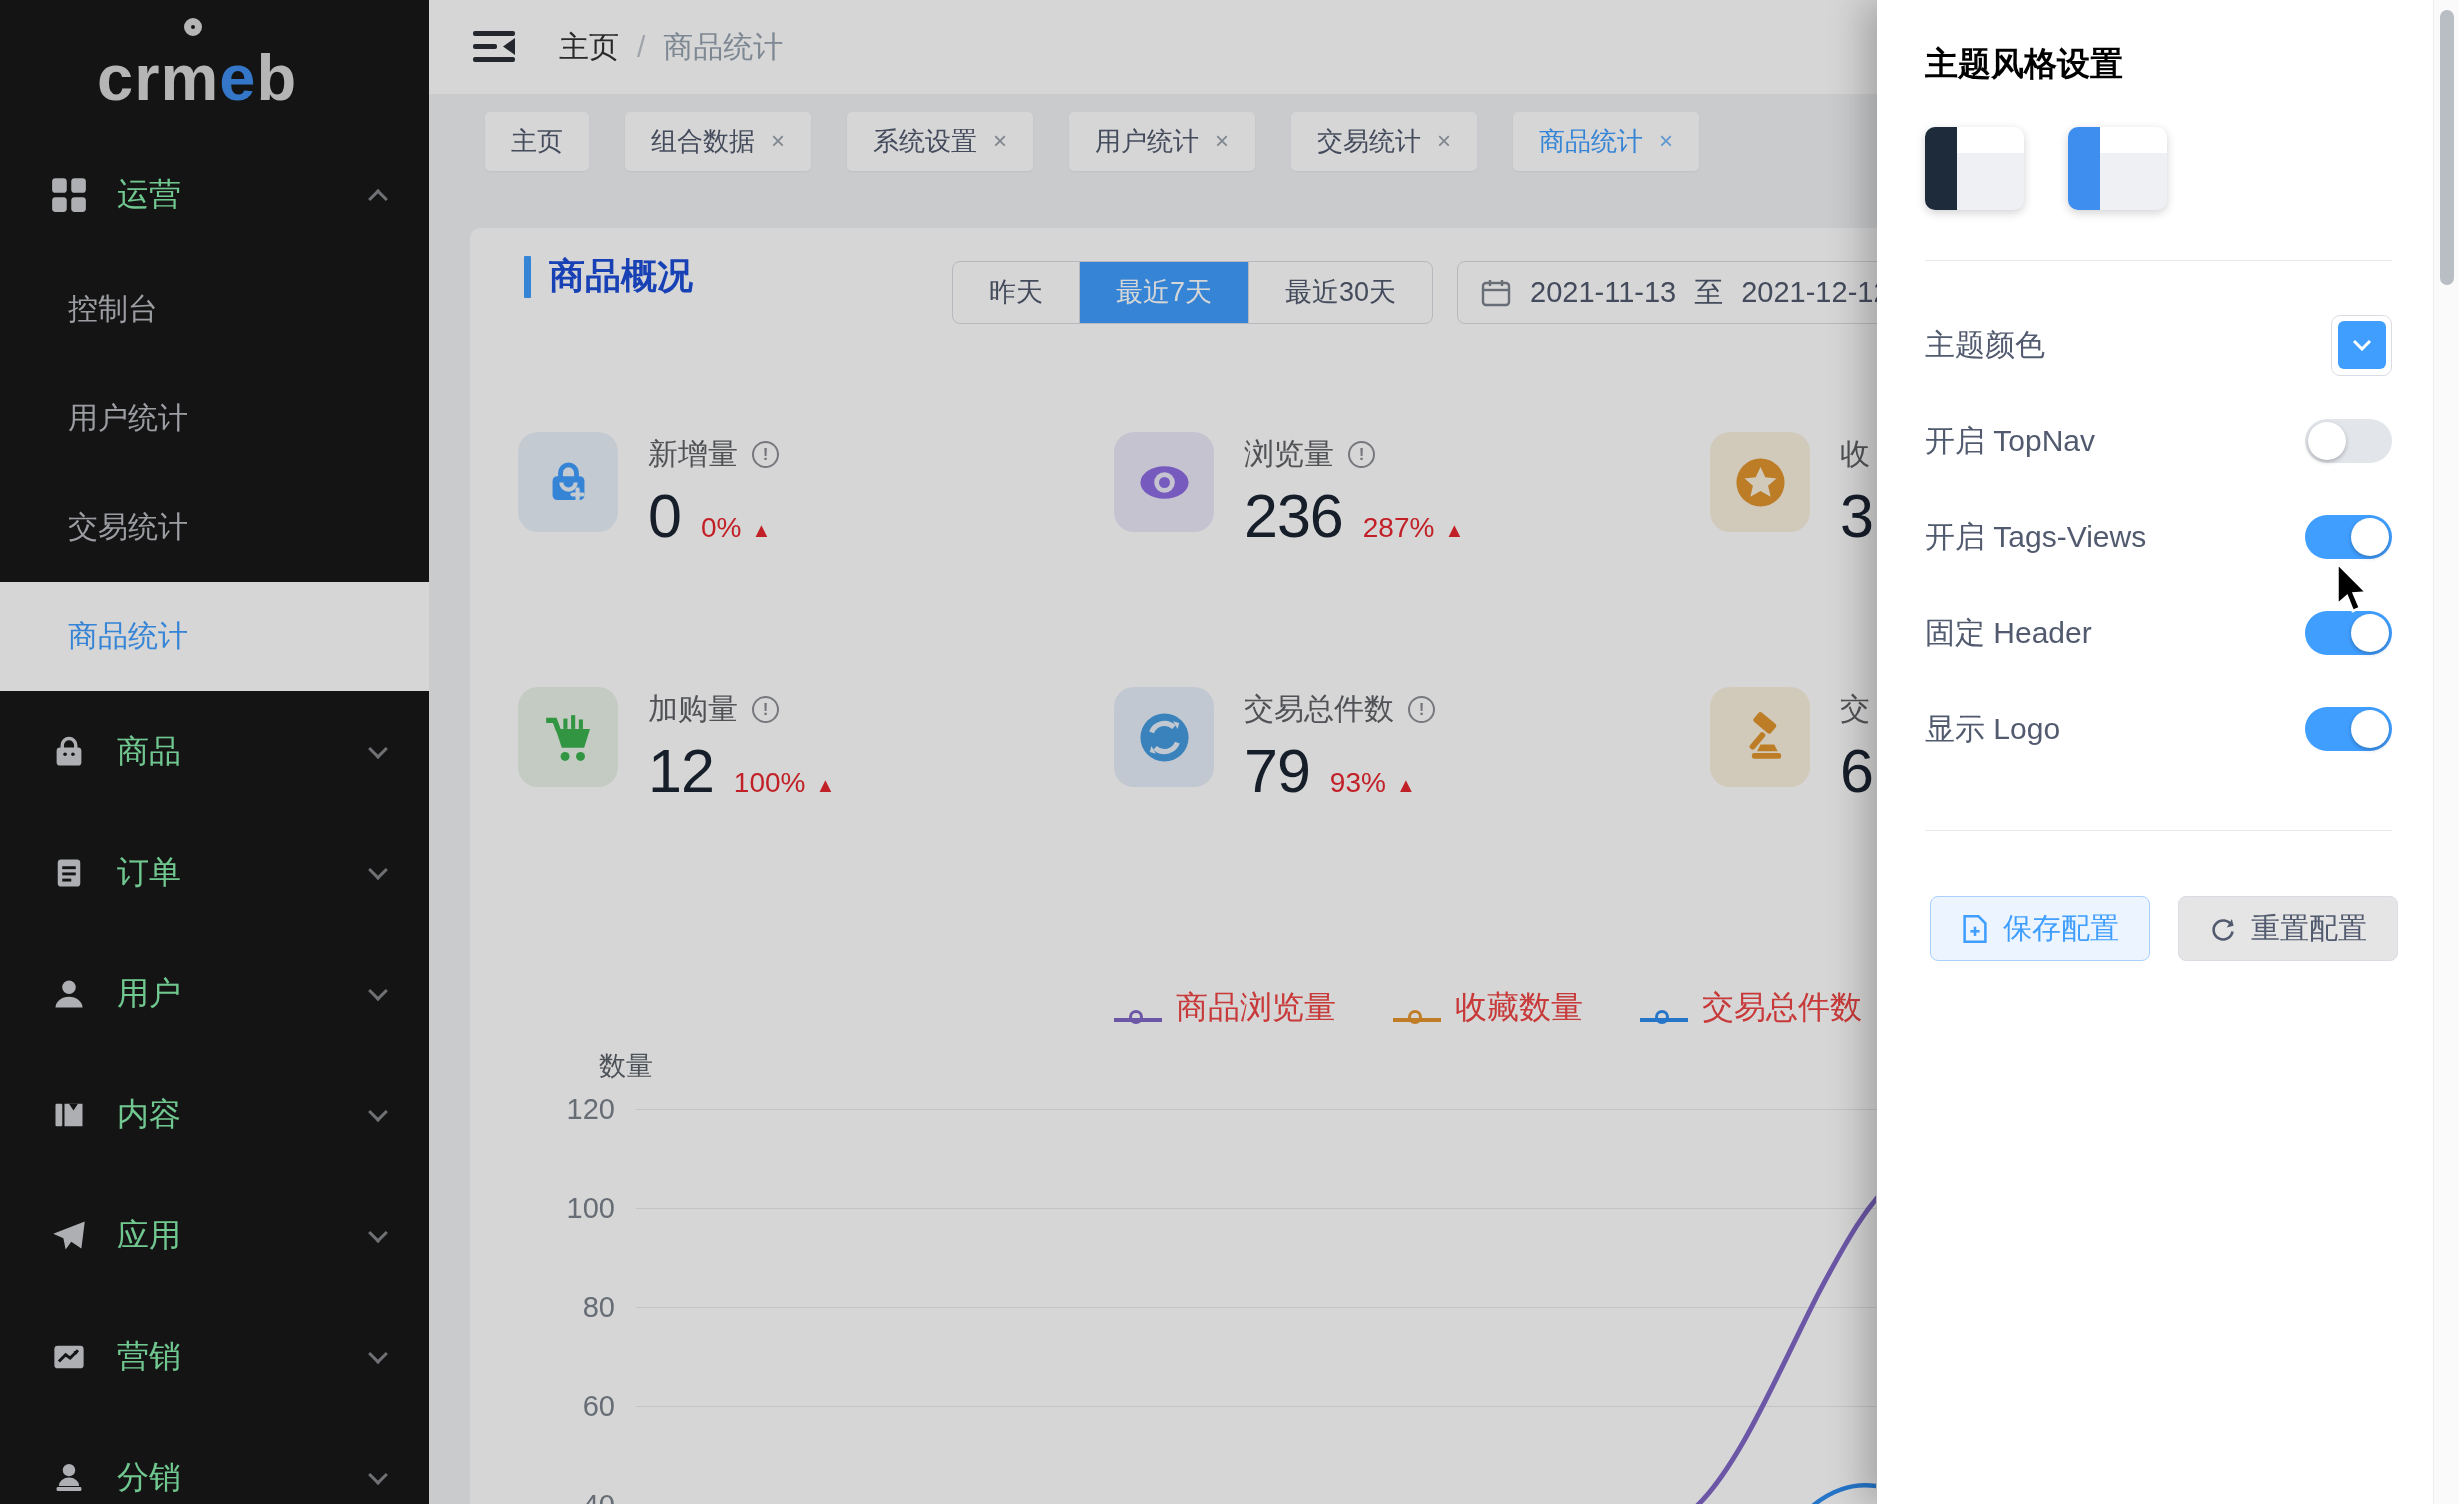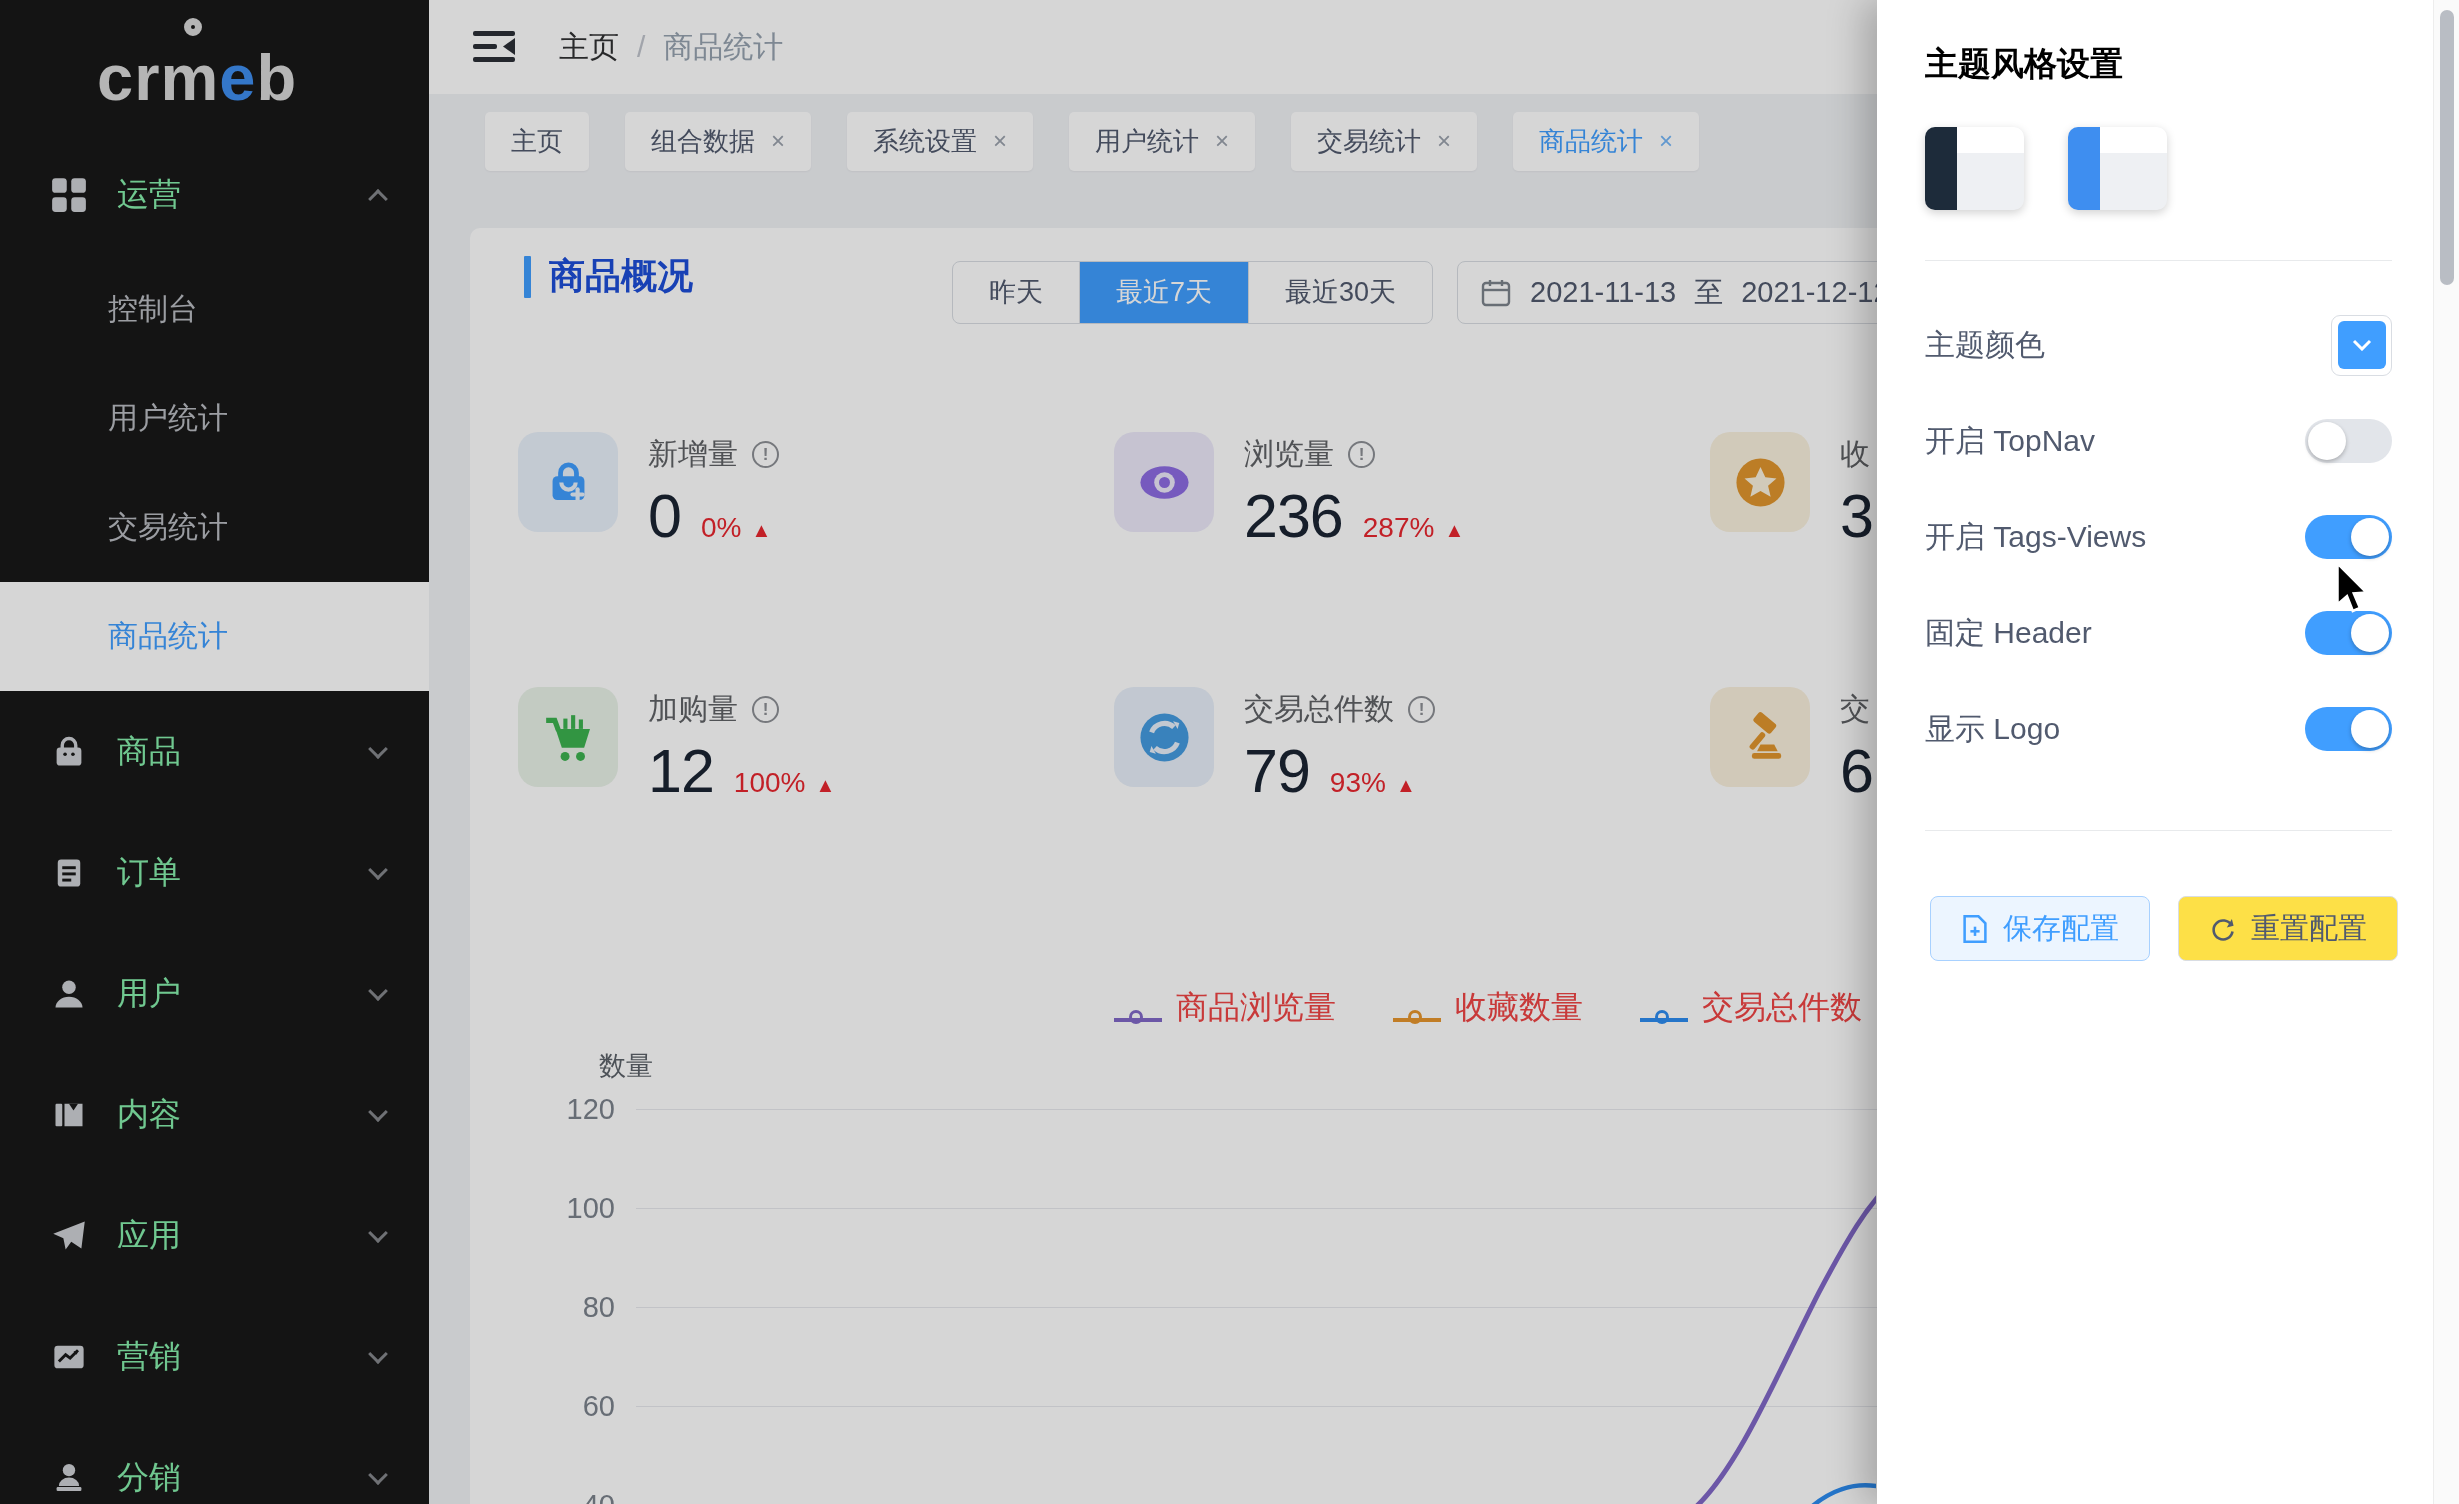--- a/index.html
+++ b/index.html
@@ -8,21 +8,21 @@
 
   
   .sidebar { position:absolute; left:0; top:0; width:429px; height:1505px; background:#191919; z-index:10; }
   .logo-wrap { position:relative; height:149px; }
   .logo-text { position:absolute; left:97px; top:40px; font-size:65px; font-weight:700; color:#d8d8d8; letter-spacing:1px; }
   .logo-text .blue { color:#3e8ef0; }
   .logo-ring { position:absolute; left:184px; top:18px; width:18px; height:18px; border:7px solid #d8d8d8; border-radius:50%; }
   .menu { position:absolute; top:134px; left:0; right:0; }
   .mi { position:relative; height:121px; display:flex; align-items:center; padding-left:51px; color:#86efac; font-size:32px; cursor:pointer; }
   .mi .micon { width:36px; height:36px; margin-right:30px; flex:0 0 auto; }
-  .sub { height:109px; display:flex; align-items:center; padding-left:108px; color:#b9bcc2; font-size:30px; cursor:pointer; }
+  .sub { height:109px; display:flex; align-items:center; padding-left:68px; color:#b9bcc2; font-size:30px; cursor:pointer; }
   .sub.active { background:#ffffff; color:#409eff; }
   .chev { position:absolute; right:44px; width:14px; height:14px; border-right:3px solid #85878c; border-bottom:3px solid #85878c; }
   .chev.down { transform:rotate(45deg); margin-top:-6px; }
   .chev.up { transform:rotate(-135deg); margin-top:8px; }
 
   
   .main { position:absolute; left:429px; top:0; width:2031px; height:1505px; background:#f0f2f5; }
   .topbar { height:94px; background:#fff; display:flex; align-items:center; padding-left:42px; }
   .fold-btn { width:46px; height:36px; margin-right:42px; cursor:pointer; }
   .crumb { font-size:30px; display:flex; align-items:center; gap:18px; }
@@ -90,21 +90,21 @@
   .color-select { width:61px; height:61px; border:1px solid #d9dde3; border-radius:9px; display:flex; align-items:center; justify-content:center; cursor:pointer; }
   .color-inner { width:48px; height:48px; background:#409eff; border-radius:6px; display:flex; align-items:center; justify-content:center; }
   .switch { position:relative; width:87px; height:44px; border-radius:22px; cursor:pointer; }
   .switch.on { background:#409eff; }
   .switch.off { background:#e2e5ea; }
   .knob { position:absolute; top:3px; width:38px; height:38px; border-radius:50%; background:#fff; box-shadow:0 2px 4px rgba(0,0,0,0.25); }
   .switch.on .knob { right:3px; } .switch.off .knob { left:3px; }
   .dw-btns { position:absolute; left:53px; top:896px; display:flex; gap:28px; }
   .btn { height:65px; border-radius:8px; display:flex; align-items:center; padding:0 30px; gap:14px; font-size:29px; cursor:pointer; }
   .btn-save { background:#ecf5ff; border:1px solid #a8d1ff; color:#409eff; }
-  .btn-reset { background:#fde047; border:1px solid #d9dde3; color:#515a6e; }
+  .btn-reset { background:#e5e5e5; border:1px solid #d9dde3; color:#515a6e; }
 
   
   .scrollbar { position:absolute; left:2433px; top:0; width:26px; height:1505px; background:#fafafa; border-left:1px solid #ededed; z-index:150; }
   .sb-thumb { position:absolute; left:6px; top:10px; width:14px; height:275px; background:#b9bdc4; border-radius:7px; }
   .cursor { position:absolute; left:2332px; top:562px; z-index:300; }
 </style>
 </head>
 <body>
 
 <div class="sidebar">

